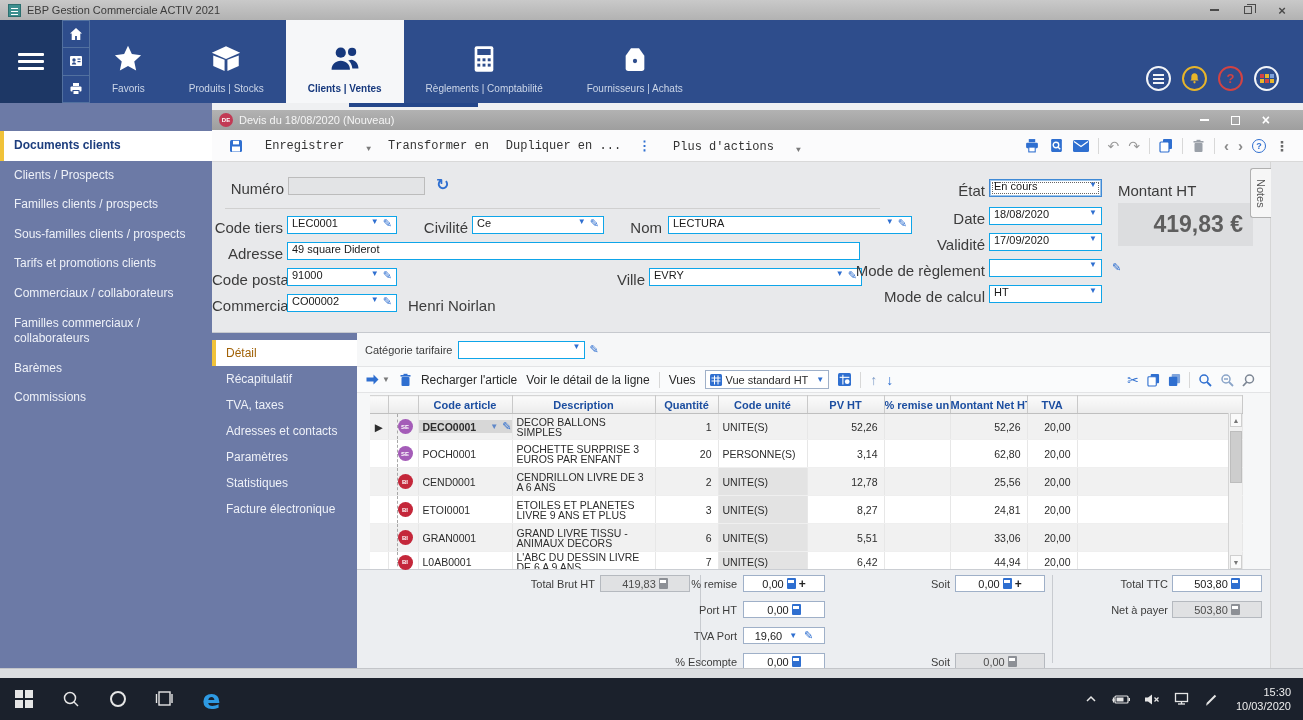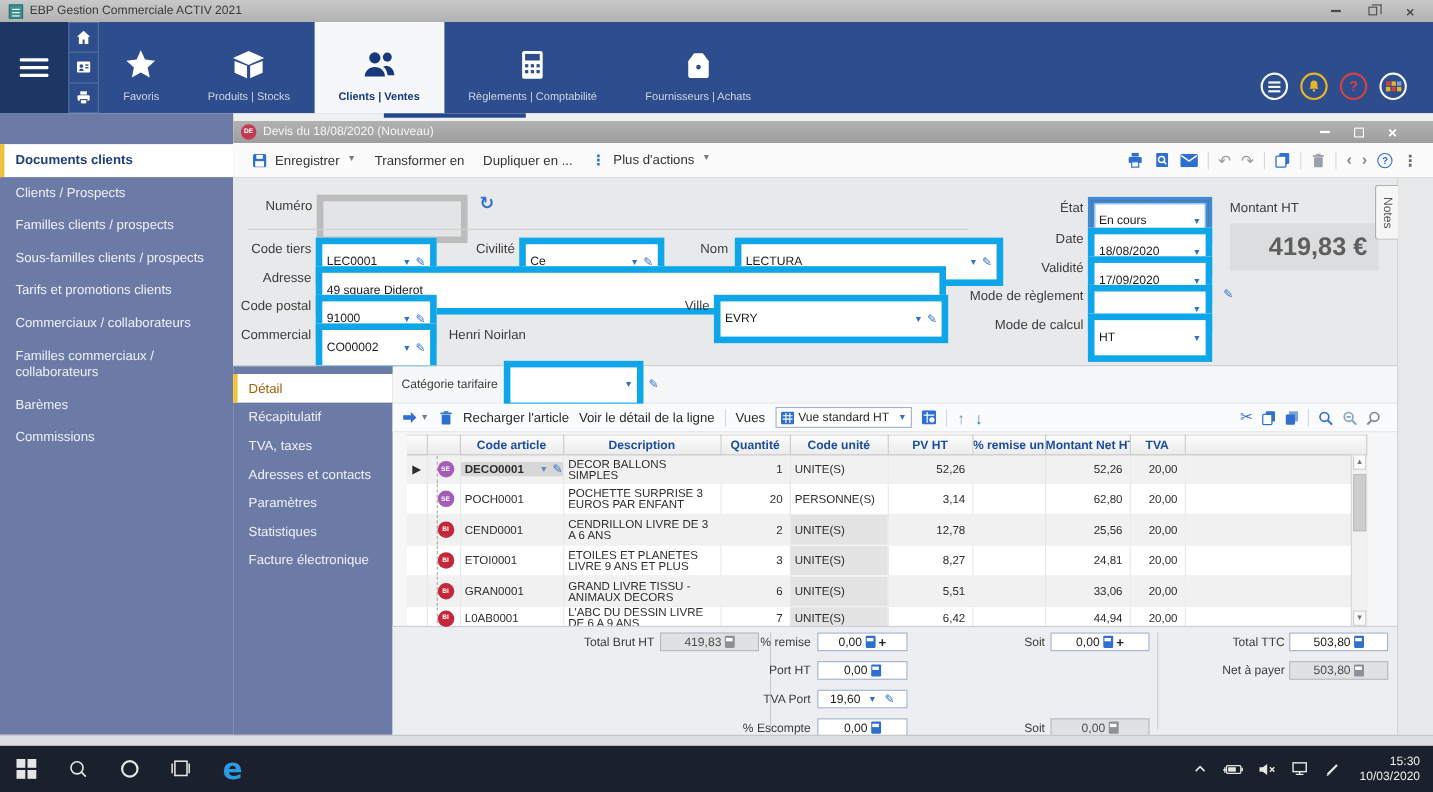--- a/index.html
+++ b/index.html
@@ -54,33 +54,33 @@
 .doc-titlebar{position:absolute;left:0;top:0;width:1091px;height:20px;background:linear-gradient(#b2b2b2,#9e9e9e);display:flex;align-items:center;padding:0 7px;color:#fff;}
 .de-badge{width:14px;height:14px;border-radius:50%;background:#c23a54;color:#fff;font-size:6px;font-weight:bold;display:flex;align-items:center;justify-content:center;margin-right:6px;}
 .doc-title{font-size:11px;color:#f4f4f4;}
 .doc-ctrls{margin-left:auto;display:flex;gap:22px;align-items:center;padding-right:26px;}
 .dwc{display:flex;align-items:center;justify-content:center;height:12px;}
 .dwc .bar{width:9px;height:2px;background:#fff;}
 .dwc .sq{width:9px;height:9px;border:1px solid #fff;}
 .dwc.x{color:#fff;font-size:14px;font-weight:bold;}
 
 .doc-toolbar{position:absolute;left:0;top:20px;width:1091px;height:32px;background:#fbfbfc;border-bottom:1px solid #d9d9d9;display:flex;align-items:center;padding:0 12px;gap:7px;font-size:12px;color:#333;}
-.tbtn{display:flex;align-items:flex-start;gap:7px;padding:3px 5px;white-space:nowrap;cursor:default;}
+.tbtn{display:flex;align-items:flex-end;gap:22px;padding:3px 5px;white-space:nowrap;cursor:default;font-family:Liberation Mono, monospace;}
 .caret{color:#7a7a7a;font-size:8px;}
 .vdots{color:#2f6fd0;font-size:13px;font-weight:bold;letter-spacing:0;}
 .tb-right{margin-left:auto;display:flex;align-items:center;gap:9px;padding-right:2px;}
 .vsep{width:1px;height:16px;background:#d8d8d8;}
 .gicon{color:#9a9a9a;font-size:14px;line-height:1;}
 .chev{color:#8a8a8a;font-size:15px;font-weight:bold;line-height:1;}
 .qmark{width:14px;height:14px;border-radius:50%;border:1px solid #2f6fd0;color:#2f6fd0;font-size:9px;font-weight:bold;display:flex;align-items:center;justify-content:center;}
 
 
 .form-area{position:absolute;left:0;top:52px;width:1058px;height:170px;background:#e8e9eb;}
-.lbl{position:absolute;font-size:12px;color:#3c3c3c;text-align:right;white-space:nowrap;}
-.fld{position:absolute;height:18px;background:#fff;border:6px solid #0ea5e9;display:flex;align-items:center;padding:16px 4px;font-size:11px;color:#1a1a1a;}
+.lbl{position:absolute;font-size:15px;color:#3c3c3c;text-align:right;white-space:nowrap;}
+.fld{position:absolute;height:18px;background:#fff;border:1px solid #0ea5e9;display:flex;align-items:flex-start;padding:0 4px;font-size:11px;color:#1a1a1a;}
 .fld .sp{flex:1;}
 .fld.dis{background:#e3e4e6;border-color:#bcbcbc;}
 .fld.focus{border-color:#3f8ad6;box-shadow:0 0 0 1px #9cc3e8 inset;outline:1px dotted #666;outline-offset:-4px;}
 .pencil{color:#2f6fd0;font-size:11px;margin-left:4px;}
 .pencil.out{position:absolute;}
 .fcaret{color:#2f6fd0;font-size:8px;margin-left:4px;}
 .hr{position:absolute;border-top:1px solid #d0d0d0;}
 .refresh{position:absolute;color:#2f6fd0;font-size:16px;font-weight:bold;}
 .montant-box{position:absolute;background:#dcdddf;display:flex;align-items:center;justify-content:flex-end;padding-right:10px;font-size:23px;font-weight:bold;color:#5e5e5e;}
 .right-strip{position:absolute;left:1058px;top:52px;width:33px;height:506px;background:#e7e8ea;border-left:1px solid #d5d5d5;}

